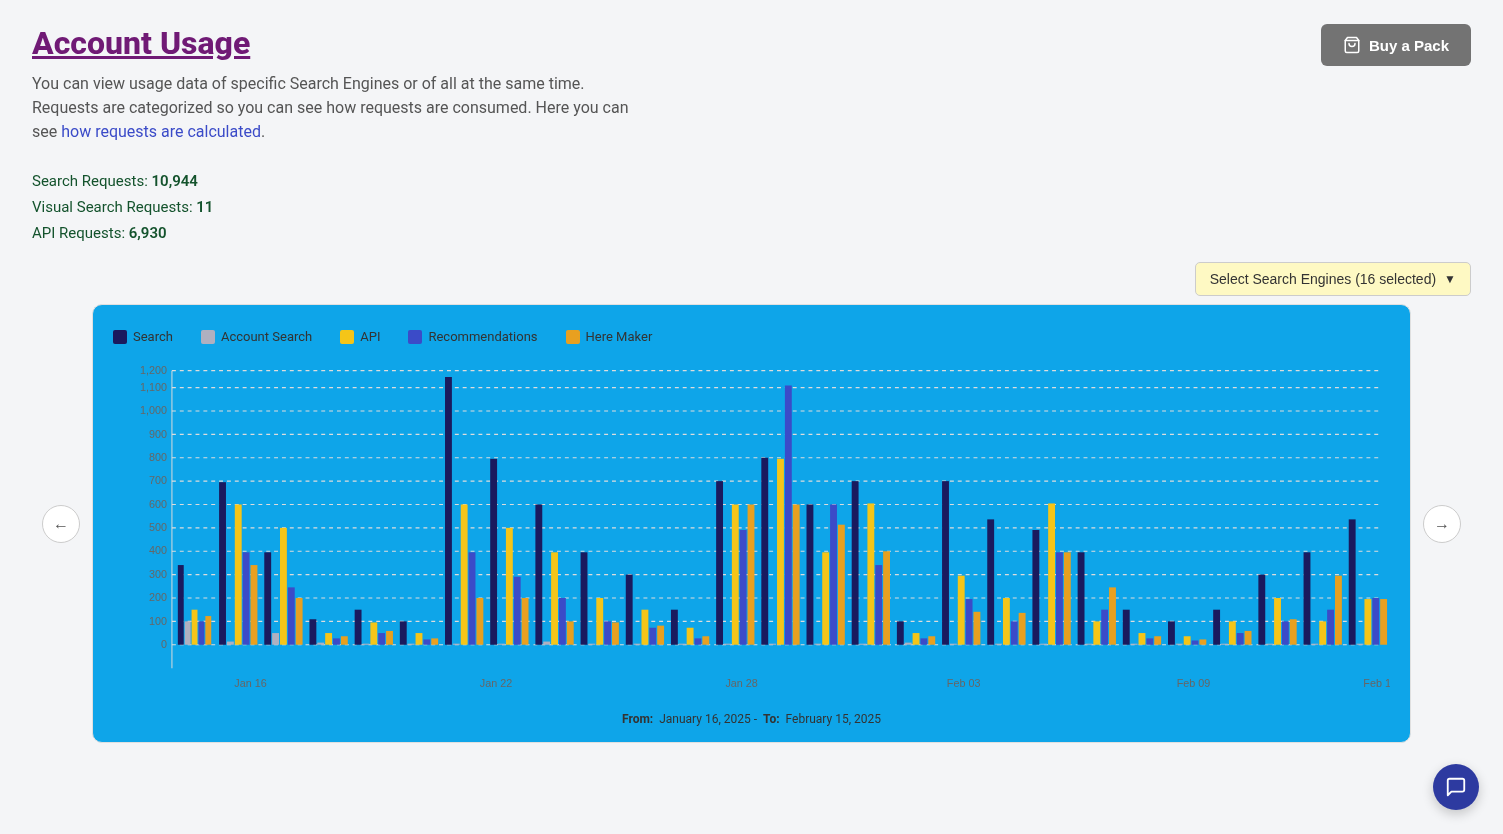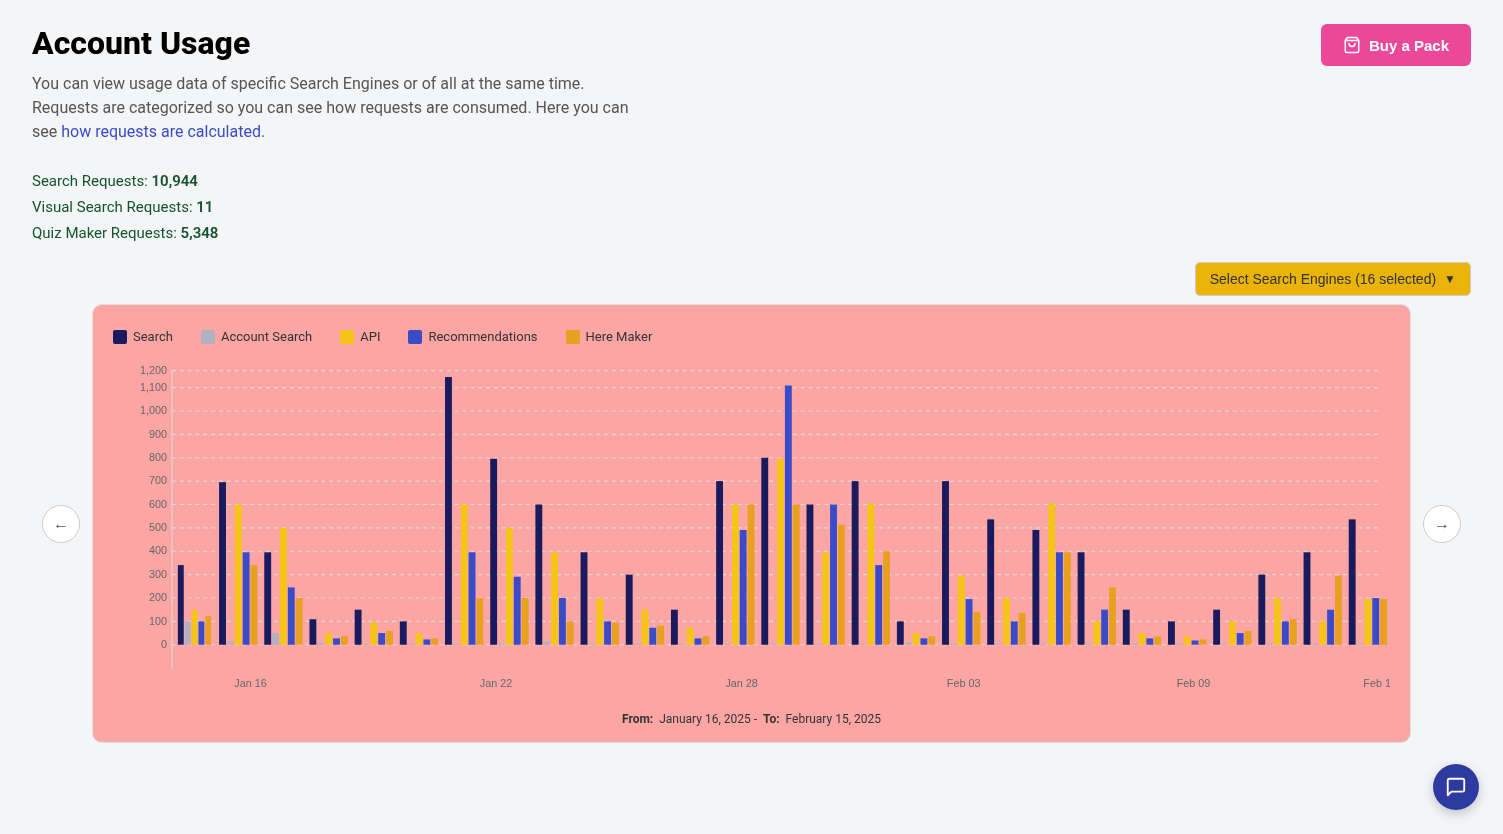--- a/index.html
+++ b/index.html
@@ -16,35 +16,36 @@
     }
     .header-row {
       display: flex;
       justify-content: space-between;
       align-items: flex-start;
       margin-bottom: 16px;
     }
     .page-title {
       font-size: 32px;
       font-weight: 800;
-      color: #000000;
+      color: #701a75;
       margin-bottom: 10px;
+      text-decoration: underline;
     }
     .page-description {
       font-size: 16px;
       color: #555;
       max-width: 620px;
       line-height: 1.5;
     }
     .page-description a {
       color: #3b4bc8;
       text-decoration: none;
     }
     .buy-pack-btn {
-      background: #ec4899;
+      background: #737373;
       color: #fff;
       border: none;
       border-radius: 6px;
       padding: 12px 22px;
       font-size: 15px;
       font-weight: 600;
       cursor: pointer;
       display: flex;
       align-items: center;
       gap: 8px;
@@ -69,33 +70,33 @@
     }
     .stat-item strong {
       font-weight: 600;
     }
     .chart-header-row {
       display: flex;
       justify-content: flex-end;
       margin-bottom: 8px;
     }
     .select-engines-dropdown {
-      background: #eab308;
+      background: #fef9c3;
       border: 1.5px solid #ccc;
       border-radius: 5px;
       padding: 8px 14px;
       font-size: 14px;
       cursor: pointer;
       display: flex;
       align-items: center;
       gap: 8px;
       color: #333;
     }
     .chart-container {
-      background: #fca5a5;
+      background: #0ea5e9;
       border-radius: 10px;
       border: 1px solid #e0e0e0;
       padding: 24px 20px 16px 20px;
       flex: 1;
     }
     .chart-legend {
       display: flex;
       gap: 28px;
       margin-bottom: 16px;
       flex-wrap: wrap;
@@ -193,21 +194,21 @@
   </div>
 
   <div class="stats-section">
     <div class="stat-item">
       <span>Search Requests</span>: <strong>10,944</strong>
     </div>
     <div class="stat-item">
       <span>Visual Search Requests</span>: <strong>11</strong>
     </div>
     <div class="stat-item">
-      <span>Quiz Maker Requests</span>: <strong>5,348</strong>
+      <span>API Requests</span>: <strong>6,930</strong>
     </div>
   </div>
 
   <div class="chart-header-row">
     <button class="select-engines-dropdown">
       <span>Select Search Engines (16 selected)</span>
       <span style="font-size:12px;">▼</span>
     </button>
   </div>
 

